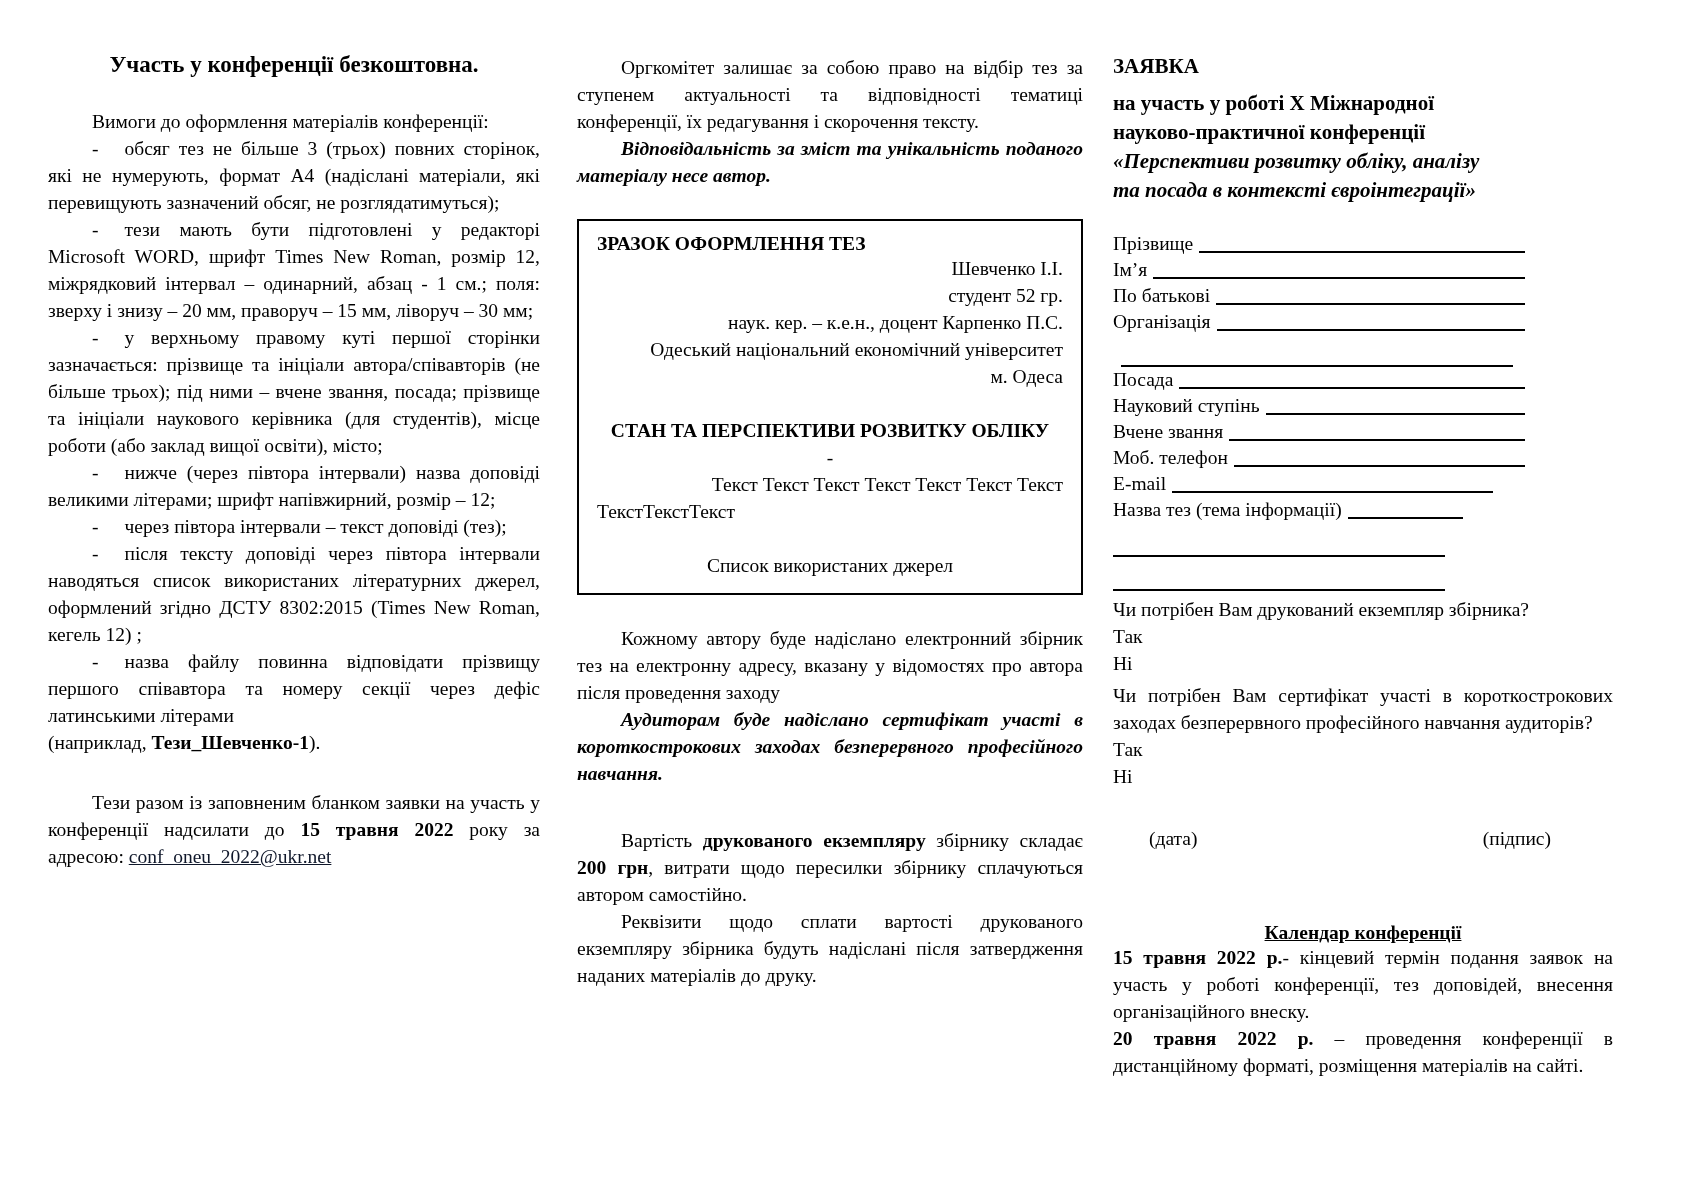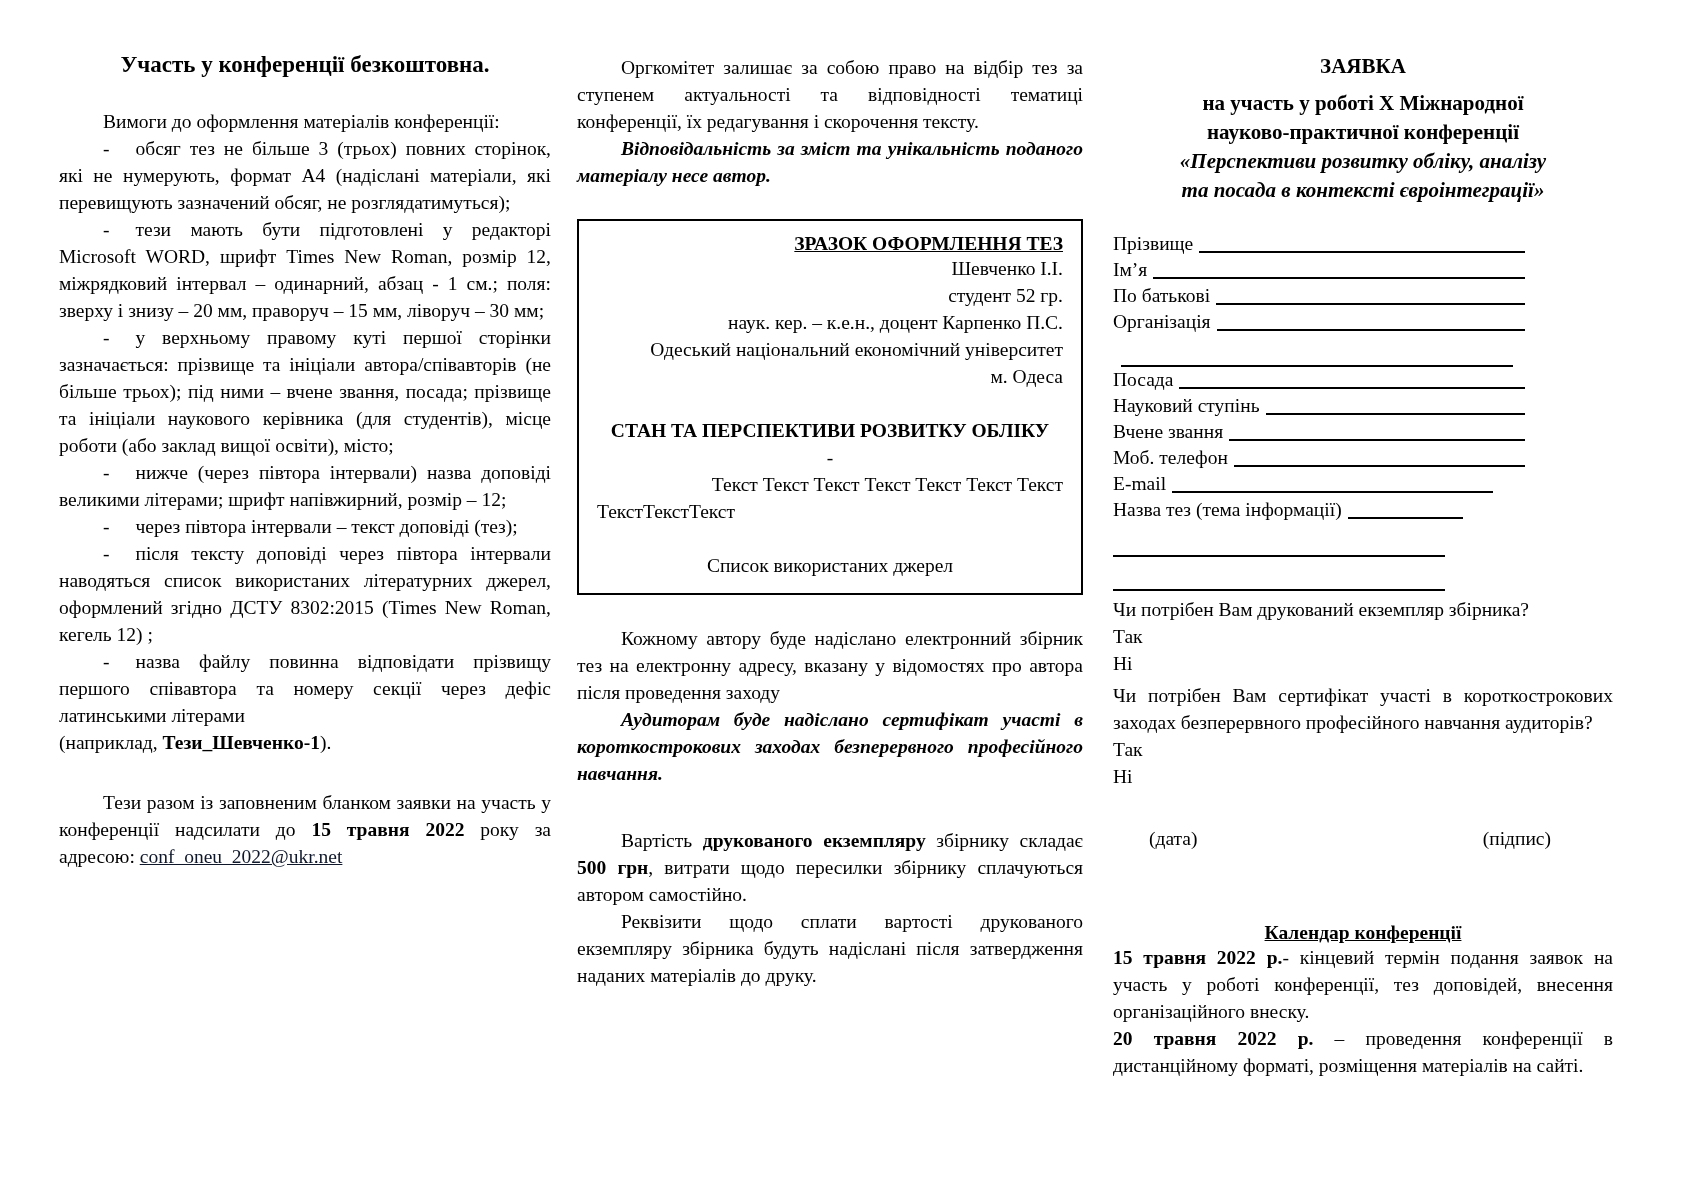--- a/index.html
+++ b/index.html
@@ -6,21 +6,21 @@
   body {
     position:relative;
     width:1684px; height:1191px;
     background:#ffffff;
     color:#000;
     font-family:"Liberation Serif", serif;
     font-size:19.5px;
     overflow:hidden;
   }
   .col { position:absolute; top:46px; }
-  .col-left  { left:59px;   width:492px; }
+  .col-left  { left:48px;   width:492px; }
   .col-mid   { left:577px;  width:506px; }
   .col-right { left:1113px; width:500px; }
 
   p { margin:0; text-align:justify; line-height:27px; }
   .indent { text-indent:44px; }
 
   
   .left-title {
     font-weight:bold; font-size:23px; text-align:center;
     line-height:30px; margin:4px 0 28px 0;
@@ -32,33 +32,33 @@
 
   
   .mid-p1 { margin-top:8px; }
   .mid-p2 { }
   .bold-italic { font-weight:bold; font-style:italic; }
   .sample-box {
     border:2px solid #000;
     margin-top:30px;
     padding:12px 18px 14px 18px;
   }
-  .box-title { text-align:right; font-weight:bold; text-decoration:underline; }
+  .box-title { text-align:left; font-weight:bold; }
   .box-author { text-align:right; }
   .box-thesis { text-align:center; font-weight:bold; margin-top:27px; }
   .box-dash { text-align:center; }
   .box-body1 { text-align:right; padding-left:50px; }
   .box-body2 { text-align:left; }
   .box-sources { text-align:center; font-weight:normal; margin-top:27px; }
   .mid-p3 { margin-top:30px; }
   .mid-p5 { margin-top:40px; }
   b { font-weight:bold; }
 
   
-  .r-head { text-align:center; font-weight:bold; font-size:21px; line-height:29px; margin-top:6px; }
+  .r-head { font-weight:bold; font-size:21px; line-height:29px; margin-top:6px; }
   .r-head-italic { font-style:italic; }
   .form { margin-top:26px; }
   .frow { display:flex; height:26px; line-height:26px; }
   .flabel { white-space:nowrap; }
   .fline { flex:1; border-bottom:2px solid #000; margin:0 88px 4px 6px; }
   .fline-email { margin-right:120px; }
   .fline-topic { margin-right:150px; }
   .blank-row { border-bottom:2px solid #000; height:24px; margin:6px 100px 0 8px; }
   .blank-row-b { margin:8px 168px 0 0; }
   .q { margin-top:5px; }
@@ -99,21 +99,21 @@
     <p class="box-author">м. Одеса</p>
     <p class="box-thesis">СТАН ТА ПЕРСПЕКТИВИ РОЗВИТКУ ОБЛІКУ</p>
     <p class="box-dash">-</p>
     <p class="box-body1">Текст Текст Текст Текст Текст Текст Текст</p>
     <p class="box-body2">ТекстТекстТекст</p>
     <p class="box-sources">Список використаних джерел</p>
   </div>
 
   <p class="indent mid-p3">Кожному автору буде надіслано електронний збірник тез на електронну адресу, вказану у відомостях про автора після проведення заходу</p>
   <p class="indent bold-italic">Аудиторам буде надіслано сертифікат участі в короткострокових заходах безперервного професійного навчання.</p>
-  <p class="indent mid-p5"><span>Вартість </span><b>друкованого екземпляру</b><span> збірнику складає </span><b>500 грн</b><span>, витрати щодо пересилки збірнику сплачуються автором самостійно.</span></p>
+  <p class="indent mid-p5"><span>Вартість </span><b>друкованого екземпляру</b><span> збірнику складає </span><b>200 грн</b><span>, витрати щодо пересилки збірнику сплачуються автором самостійно.</span></p>
   <p class="indent">Реквізити щодо сплати вартості друкованого екземпляру збірника будуть надіслані після затвердження наданих матеріалів до друку.</p>
 </div>
 
 <div class="col col-right">
   <div class="r-head">ЗАЯВКА</div>
   <div class="r-head" style="margin-top:8px">на участь у роботі  Х Міжнародної</div>
   <div class="r-head" style="margin-top:0">науково-практичної конференції</div>
   <div class="r-head r-head-italic" style="margin-top:0">«Перспективи розвитку обліку, аналізу</div>
   <div class="r-head r-head-italic" style="margin-top:0">та посада в контексті євроінтеграції»</div>
 

